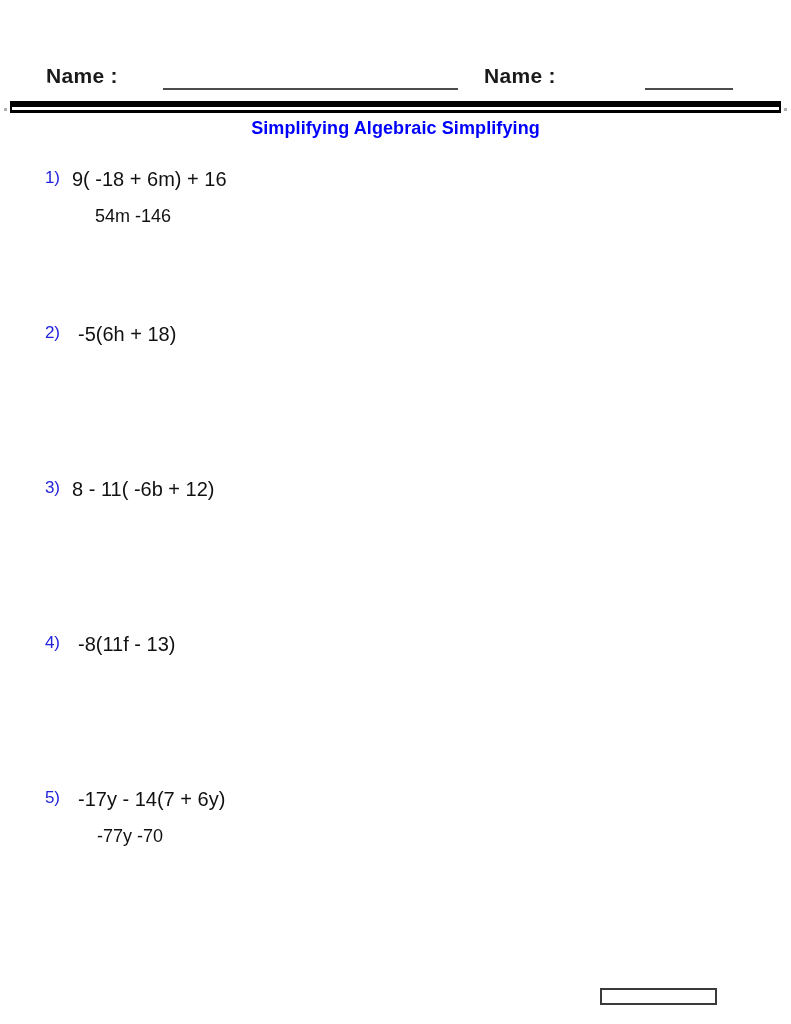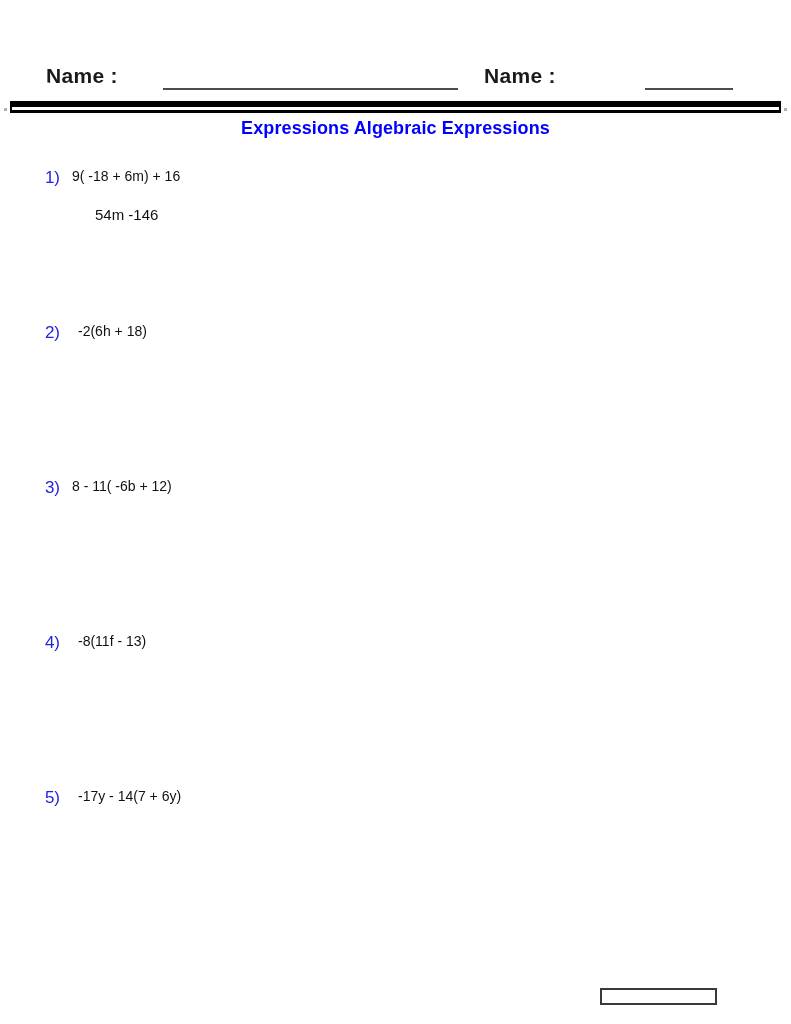--- a/index.html
+++ b/index.html
@@ -123,33 +123,33 @@
   .qnum {
     position: absolute;
     top: 0;
     font-size: 17px;
     color: #2222dd;
     text-align: right;
   }
   .qtext {
     position: absolute;
     top: 0;
-    font-size: 14px;
+    font-size: 20px;
     color: #111111;
     white-space: nowrap;
   }
   .aline {
     position: relative;
     height: 28px;
     white-space: nowrap;
   }
   .atext {
     position: absolute;
     top: 8px;
-    font-size: 15px;
+    font-size: 18px;
     color: #111111;
     white-space: nowrap;
   }
 
   
   .pcol.left  .qnum  { left: 36px;  width: 24px; }
   .pcol.left  .qtext { left: 72px; }
   .pcol.left  .atext { left: 95px; }
 
   
@@ -180,21 +180,21 @@
 
   <div class="rule date-rule"></div>
 </div>
 
 <div class="ghost-mark">←</div>
 
 <div class="divider-tick left"></div>
 <div class="divider"></div>
 <div class="divider-tick right"></div>
 
-<div class="worksheet-title">Expressions Algebraic Expressions</div>
+<div class="worksheet-title">Simplifying Algebraic Simplifying</div>
 
 <div class="problems">
 
   <div class="prow">
     <div class="pcol left">
       <div class="qline">
         <span class="qnum">1)</span>
         <span class="qtext">9( -18 + 6m) + 16</span>
       </div>
       <div class="aline">
@@ -209,21 +209,21 @@
       <div class="aline">
         
       </div>
     </div>
   </div>
 
   <div class="prow">
     <div class="pcol left indent">
       <div class="qline">
         <span class="qnum">2)</span>
-        <span class="qtext">-2(6h + 18)</span>
+        <span class="qtext">-5(6h + 18)</span>
       </div>
     </div>
     <div class="pcol right">
       <div class="qline">
         
         
       </div>
       <div class="aline">
         
       </div>
@@ -265,20 +265,23 @@
       </div>
     </div>
   </div>
 
   <div class="prow">
     <div class="pcol left indent">
       <div class="qline">
         <span class="qnum">5)</span>
         <span class="qtext">-17y - 14(7 + 6y)</span>
       </div>
+      <div class="aline">
+        <span class="atext">-77y -70</span>
+      </div>
     </div>
     <div class="pcol right indent">
       <div class="qline">
         
         
       </div>
       <div class="aline">
         
       </div>
     </div>

